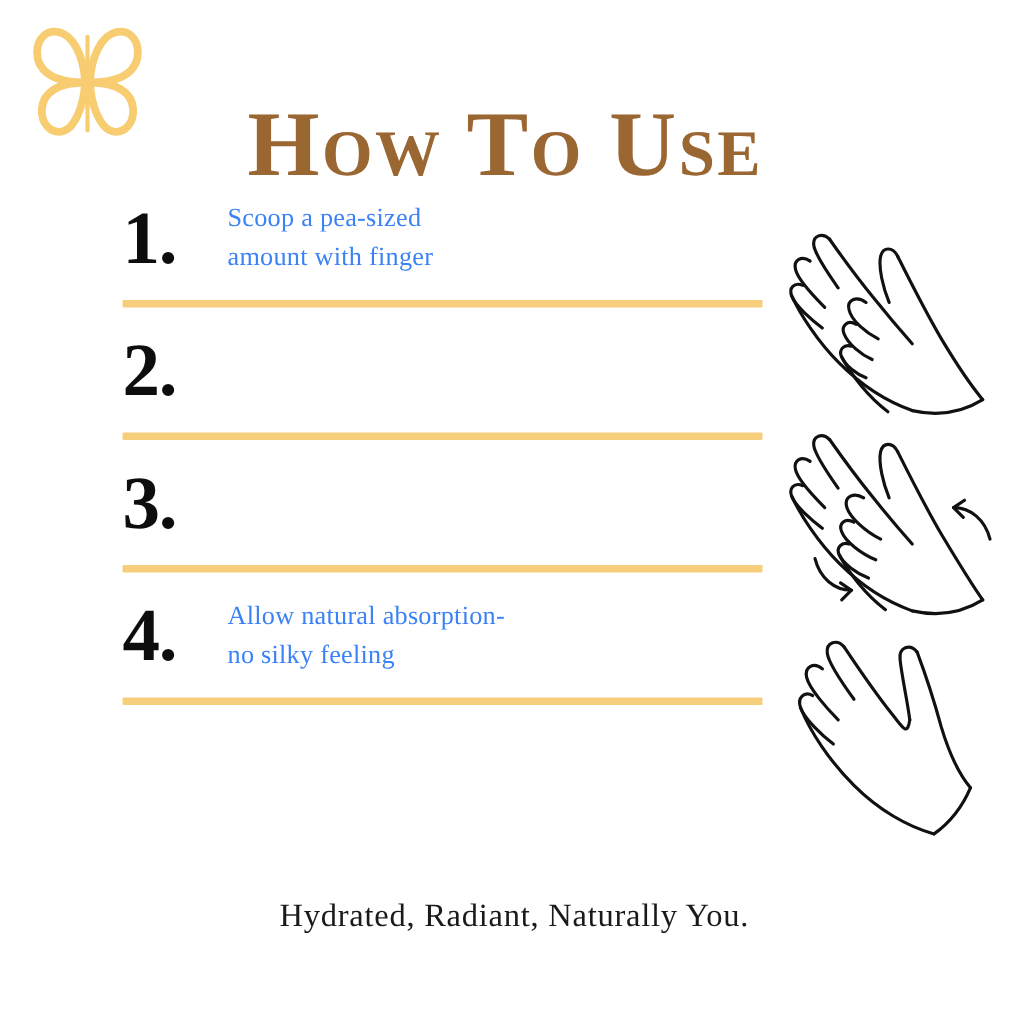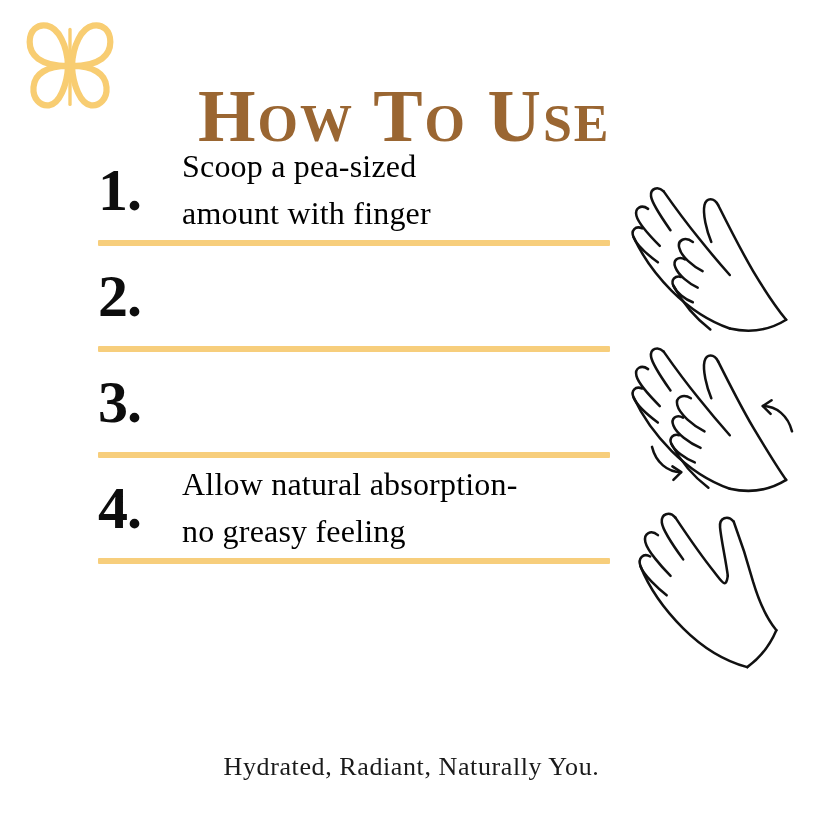--- a/index.html
+++ b/index.html
@@ -76,41 +76,41 @@
     width: 84px;
     color: #0d0d0d;
     font-family: "Liberation Serif", "DejaVu Serif", serif;
     font-weight: bold;
     font-size: 60px;
     line-height: 1;
     letter-spacing: -1px;
   }
   .step-text {
     flex: 1 1 auto;
-    color: #000000;
-    font-family: "Liberation Serif", "DejaVu Serif", serif;
-    font-size: 32px;
+    color: #3b82f6;
+    font-family: "Liberation Serif", "DejaVu Serif", serif;
+    font-size: 21px;
     line-height: 1.48;
     white-space: pre-line;
     letter-spacing: 0.2px;
   }
   .divider {
     position: relative;
     margin-left: 98px;
     width: 512px;
     height: 6px;
     background: #F7CE7C;
     border-radius: 1px;
   }
 
   
   .tagline {
     position: absolute;
     left: 0;
-    top: 752px;
+    top: 718px;
     width: 823px;
     text-align: center;
     color: #1a1a1a;
     font-family: "Liberation Serif", "DejaVu Serif", serif;
     font-size: 26px;
     letter-spacing: 0.6px;
   }
 
   
   .illustrations {
@@ -172,21 +172,21 @@
     <div class="divider"></div>
 
     <div class="step-row">
       <div class="step-num">3.</div>
     </div>
     <div class="divider"></div>
 
     <div class="step-row">
       <div class="step-num">4.</div>
       <div class="step-text">Allow natural absorption-
-no greasy feeling</div>
+no silky feeling</div>
     </div>
     <div class="divider"></div>
 
   </div>
 
   <div class="illustrations">
 
     <div class="illo illo-1">
       <svg viewBox="0 0 200 180" xmlns="http://www.w3.org/2000/svg">
         <g fill="none" stroke="#111111" stroke-width="2.6" stroke-linecap="round" stroke-linejoin="round">

